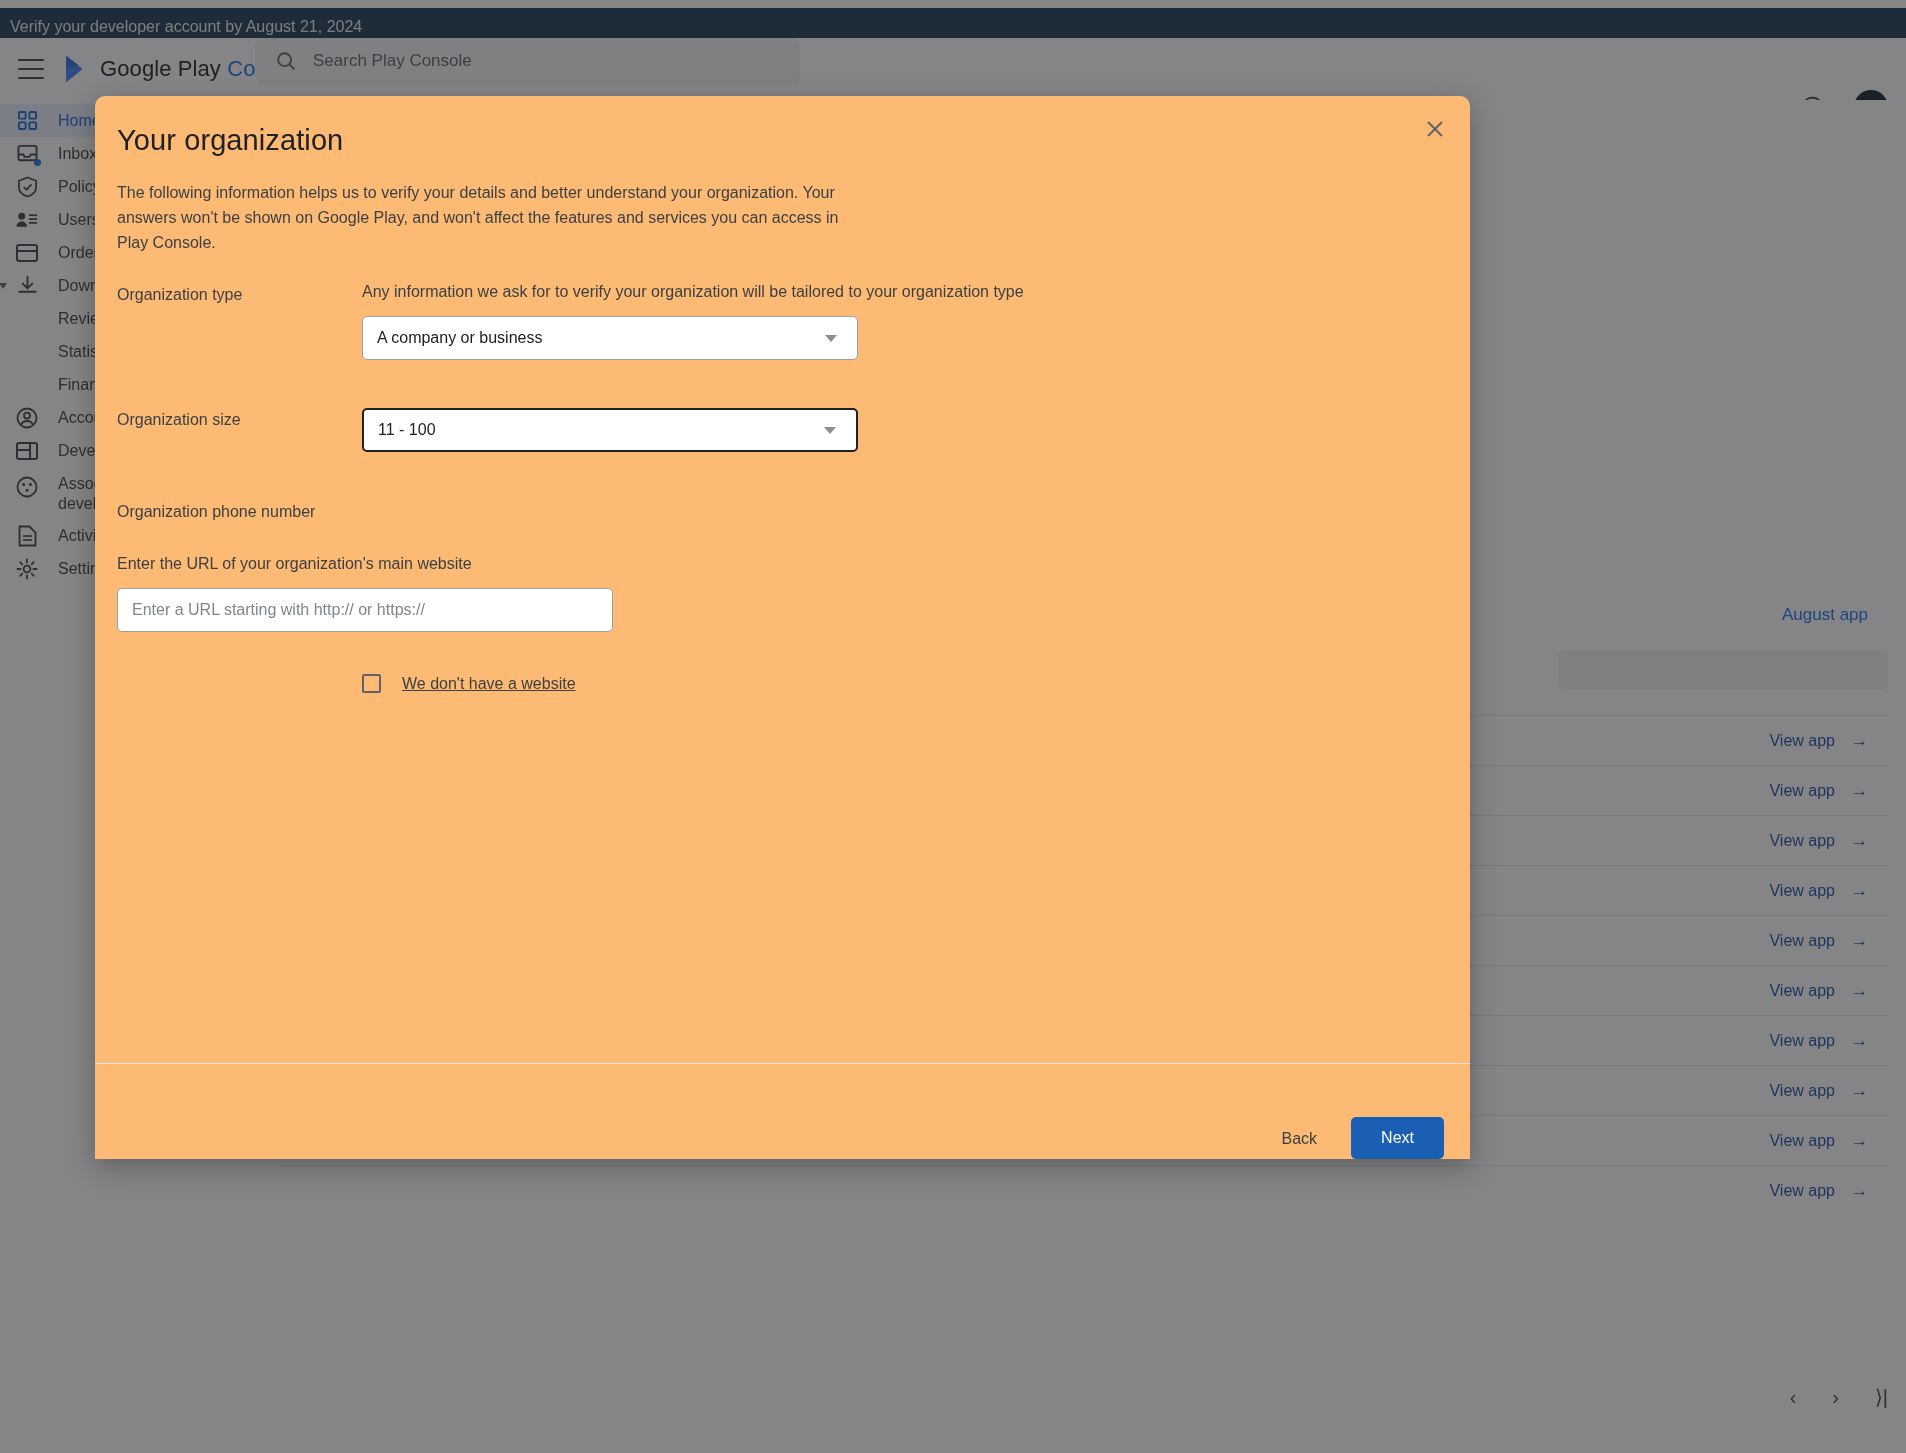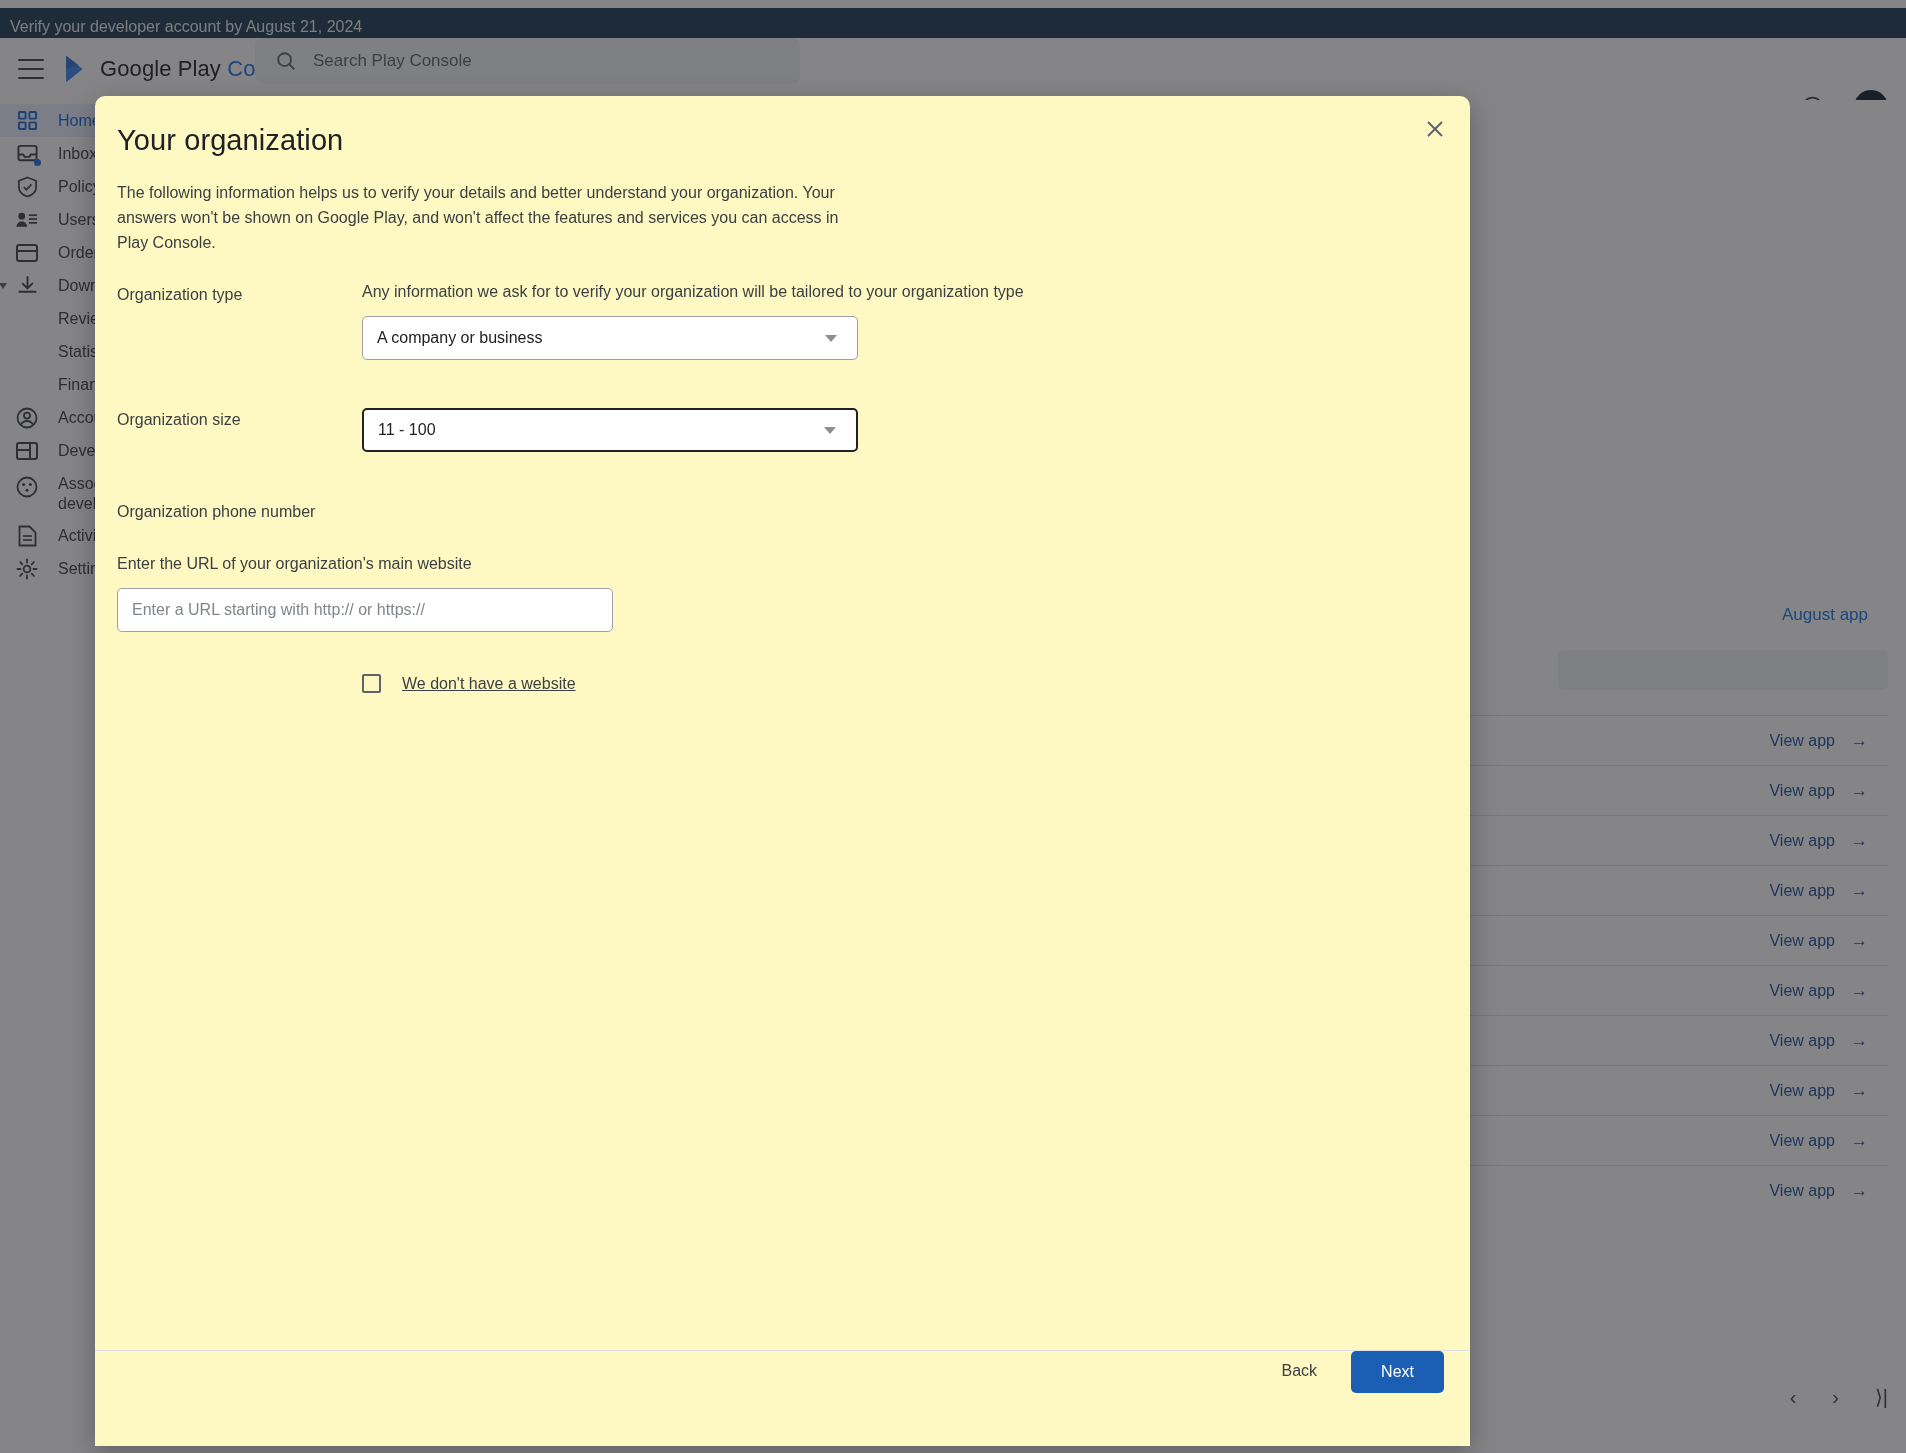--- a/index.html
+++ b/index.html
@@ -114,22 +114,22 @@
     position: absolute; right: 18px; bottom: 44px;
     display: flex; align-items: center; gap: 36px;
     color: #3c4043; font-size: 20px;
   }
   .pager span { cursor: pointer; }
 
   
   .scrim { position: absolute; inset: 0; background: rgba(32,33,36,.55); }
 
   .modal {
-    position: absolute; left: 95px; top: 96px; width: 1375px; height: 1350px;
-    background: #fef9c3;
+    position: absolute; left: 95px; top: 96px; width: 1375px; height: 1063px;
+    background: #fdba74;
     border-radius: 10px 10px 0 0;
     box-shadow: 0 8px 28px rgba(0,0,0,.28);
     overflow: hidden;
   }
   .modal-body { position: absolute; left: 0; right: 0; top: 0; bottom: 96px; padding: 28px 22px 0 22px; }
   .modal-close {
     position: absolute; right: 18px; top: 16px; width: 34px; height: 34px;
     display: flex; align-items: center; justify-content: center;
     color: #5f6368; font-size: 22px; cursor: pointer; line-height: 1;
   }
@@ -160,21 +160,21 @@
   .gap-sm { height: 34px; }
   .gap-md { height: 48px; }
 
   .cbrow { display: flex; align-items: center; gap: 21px; margin-left: 245px; padding-top: 42px; }
   .cbox { width: 19px; height: 19px; border: 2px solid #5f6368; border-radius: 2px; cursor: pointer; flex: none; }
   .cblabel { font-size: 16px; color: #3c4043; cursor: pointer; text-decoration: underline; }
 
   .modal-footer {
     position: absolute; left: 0; right: 0; bottom: 0; height: 96px;
     border-top: 1px solid #e0e0e0;
-    display: flex; align-items: flex-start; justify-content: flex-end;
+    display: flex; align-items: flex-end; justify-content: flex-end;
     gap: 14px; padding-right: 26px;
   }
   .btn-text {
     font-size: 16px; color: #3c4043; padding: 11px 20px;
     border-radius: 5px; cursor: pointer; background: none; border: none;
     font-family: inherit;
   }
   .btn-primary {
     font-size: 16px; color: #fff; background: #1a5fb4;
     padding: 12px 30px; border-radius: 5px; border: none;

